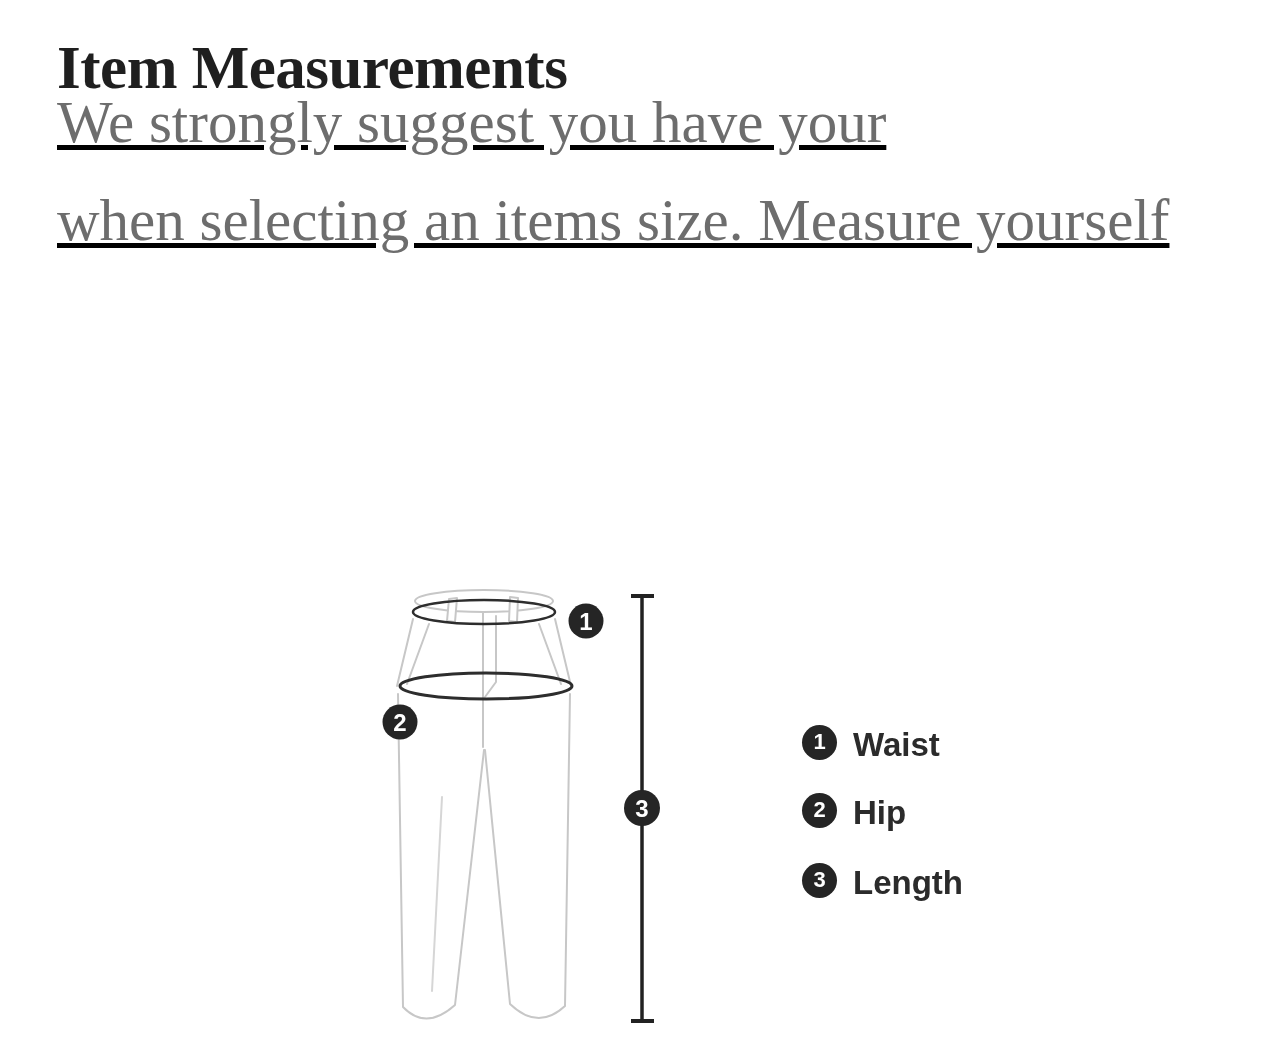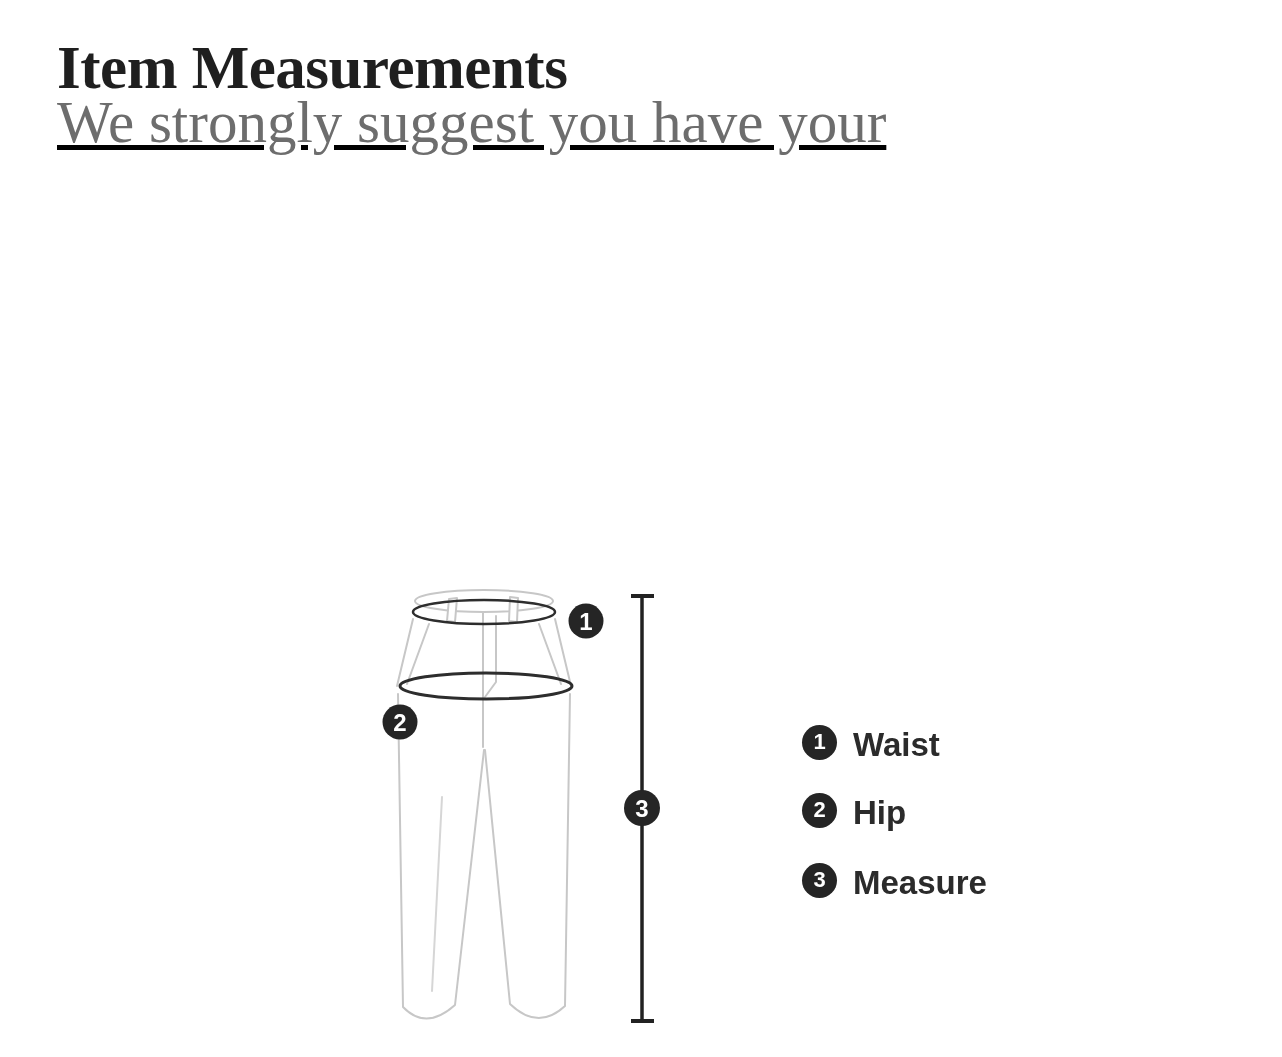--- a/index.html
+++ b/index.html
@@ -122,20 +122,21 @@
 </style>
 </head>
 <body>
 
 <div class="page">
 
   <h1 class="title">Item Measurements</h1>
 
   <div class="desc">
     <div class="desc-line">We strongly suggest you have your</div>
+    <div class="desc-line">when selecting an items size. Measure yourself</div>
   </div>
 
   <svg class="diagram" viewBox="330 560 700 497" xmlns="http://www.w3.org/2000/svg">
 
     <g class="ln-light">
 
       <ellipse cx="484" cy="601" rx="69" ry="11"></ellipse>
 
       <path d="M413,619 L397,686"></path>
       <path d="M555,619 L571,686"></path>
@@ -189,17 +190,17 @@
     <div class="legend-row r2">
       <span class="badge">
           <span>2</span>
         </span>
       <span class="legend-label">Hip</span>
     </div>
     <div class="legend-row r3">
       <span class="badge">
           <span>3</span>
         </span>
-      <span class="legend-label">Measure</span>
+      <span class="legend-label">Length</span>
     </div>
   </div>
 
 </div>
 
 </body></html>

